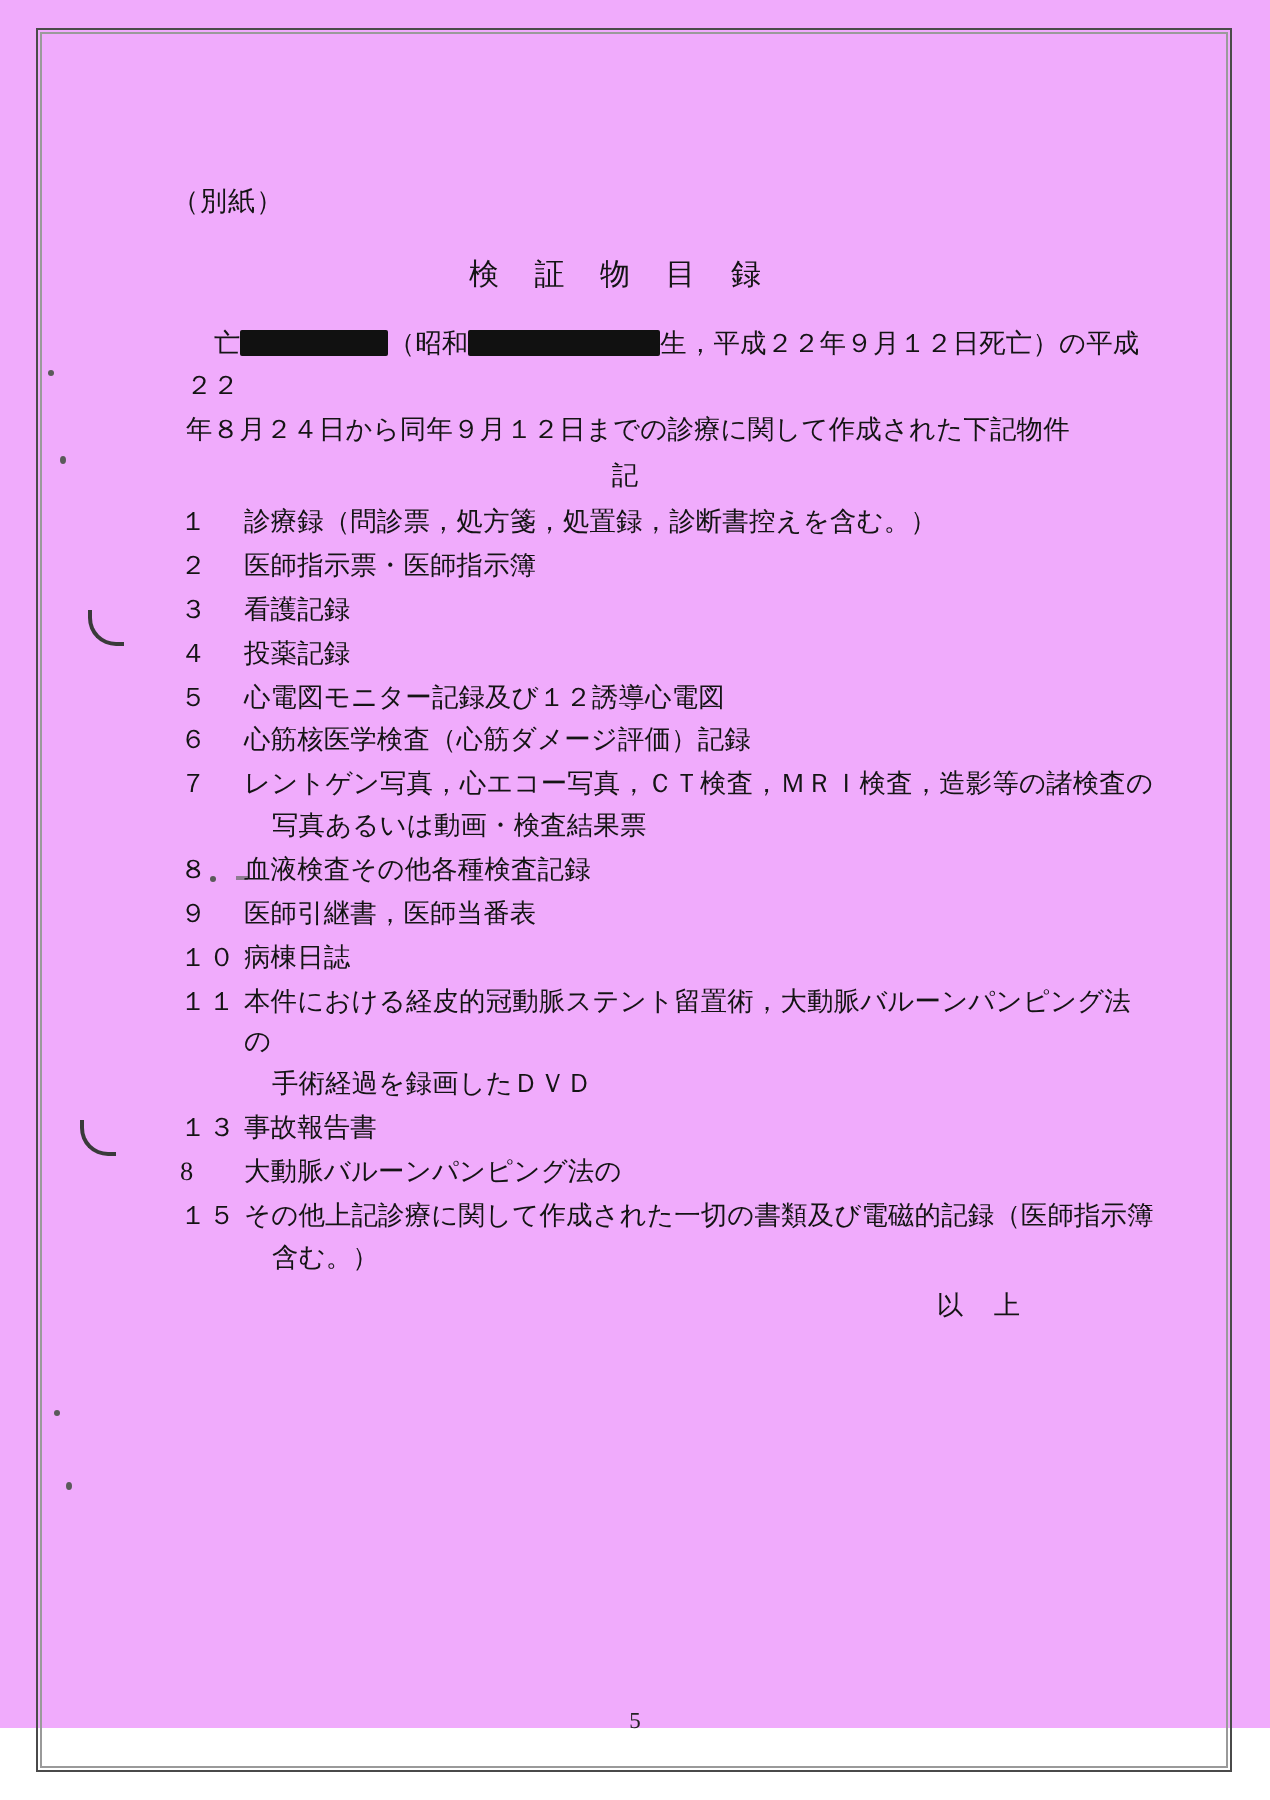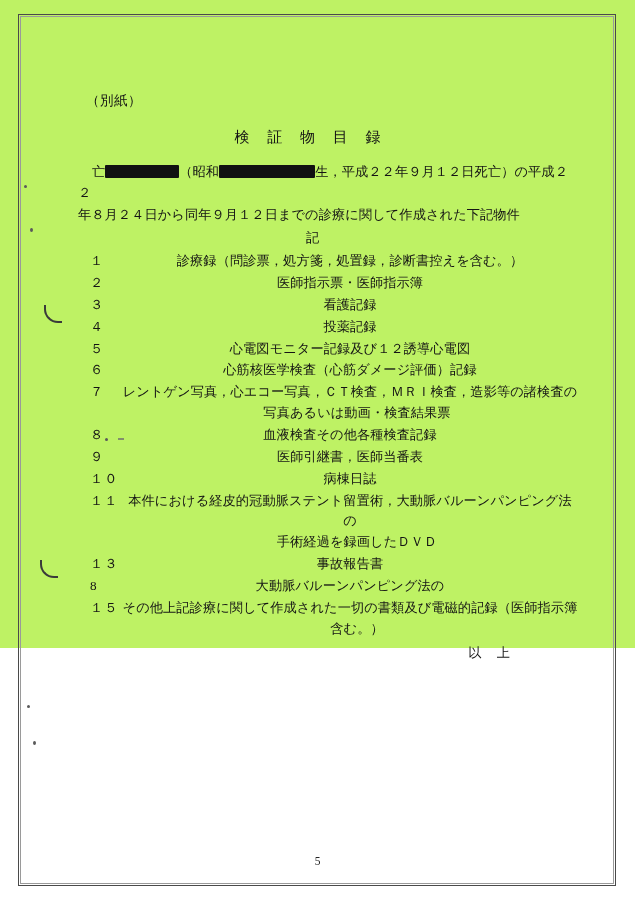--- a/index.html
+++ b/index.html
@@ -10,22 +10,22 @@
     width: 635px;
     height: 900px;
     background: #ffffff;
     font-family: "Liberation Serif", serif;
     color: #141414;
     overflow: hidden;
   }
   .page {
     position: relative;
     width: 635px;
-    height: 648px;
-    background: #bef264;
+    height: 864px;
+    background: #f0abfc;
   }
   
   .scan-frame {
     position: absolute;
     left: 18px;
     top: 14px;
     width: 598px;
     height: 872px;
     border: 1px solid #4a4a4a;
     box-sizing: border-box;
@@ -52,21 +52,21 @@
     text-align: center;
     font-size: 15px;
     letter-spacing: 7px;
     font-weight: 400;
     margin: 0 0 14px 0;
     padding-right: 34px;
   }
   .lede {
     font-size: 13.2px;
     line-height: 1.62;
-    margin: 0 0 2px 0;
+    margin: 0 0 2px 15px;
     letter-spacing: 0.1px;
   }
   .lede .indent {
     display: inline-block;
     width: 14px;
   }
   .redact {
     display: inline-block;
     background: #111111;
     height: 13px;
@@ -95,21 +95,20 @@
     letter-spacing: 0.1px;
   }
   ol.items li .num {
     flex: 0 0 44px;
     padding-left: 12px;
     box-sizing: border-box;
     letter-spacing: 1px;
   }
   ol.items li .txt {
     flex: 1 1 auto;
-    text-align: center;
   }
   ol.items li .txt .cont {
     display: block;
     text-indent: 14px;
   }
   .closing {
     text-align: right;
     font-size: 13.2px;
     letter-spacing: 6px;
     margin: 4px 62px 0 0;

